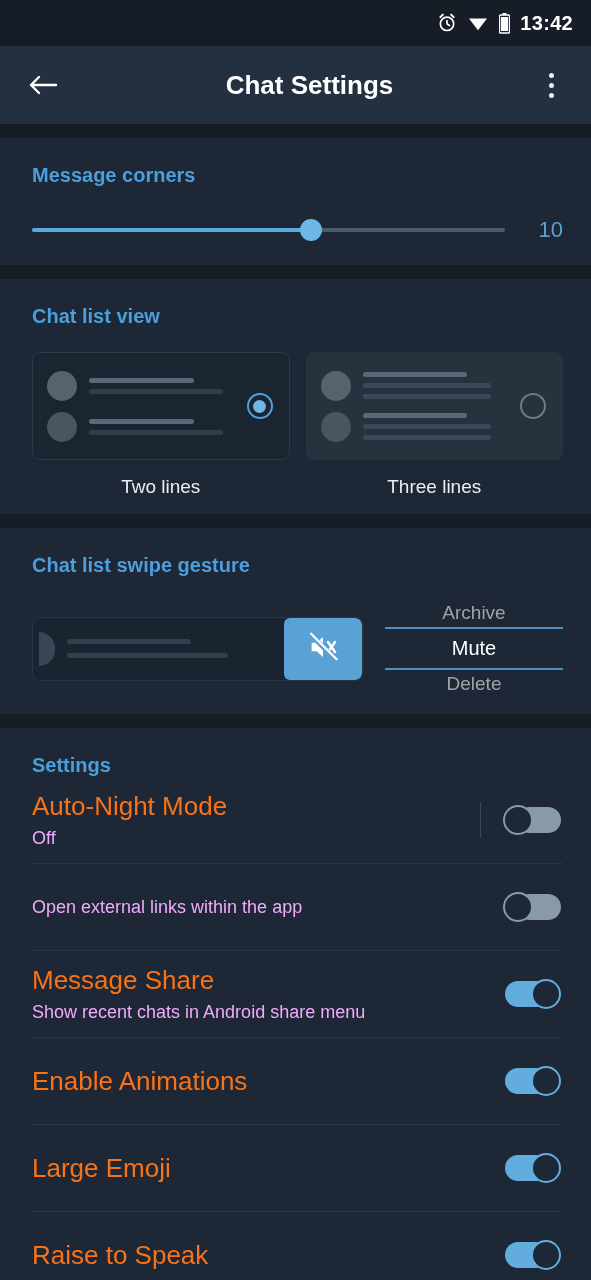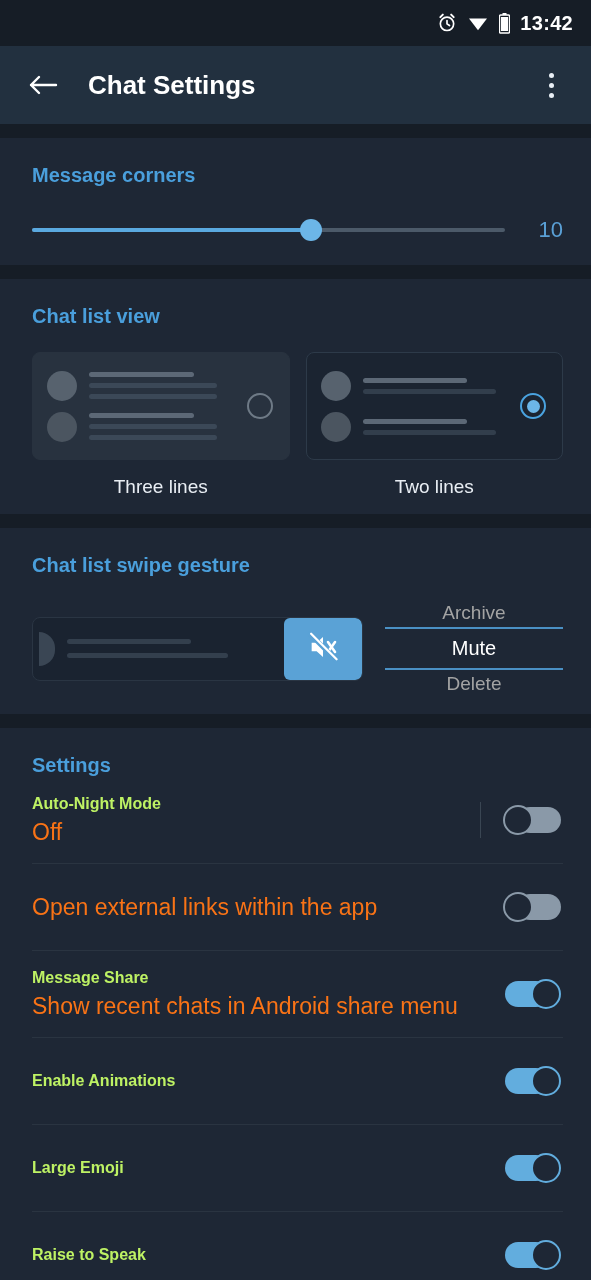--- a/index.html
+++ b/index.html
@@ -20,21 +20,21 @@
   .sb-icon{ display:flex; align-items:center; justify-content:center; }
   .sb-time{ color:#ffffff; font-size:20px; font-weight:bold; letter-spacing:.3px; }
 
   
   .appbar{
     height:78px; background:#22303f;
     display:flex; align-items:center; padding:0 20px;
   }
   .back-btn{ width:46px; height:46px; display:flex; align-items:center; justify-content:center; }
   .appbar-title{
-    color:#ffffff; font-size:26px; font-weight:bold; margin-left:22px; flex:1;
+    color:#ffffff; font-size:26px; font-weight:bold; margin-left:22px; flex:1;text-align:center;
   }
   .menu-btn{ width:40px; height:46px; display:flex; flex-direction:column;
     align-items:center; justify-content:center; gap:5px; }
   .menu-dot{ width:5px; height:5px; border-radius:50%; background:#e8eef5; }
 
   
   .gap{ height:14px; background:#161d26; }
   .section{ background:#1e2735; padding:0 0 16px 4px; }
   .section-title{
     color:#4a9fdc; font-size:20px; font-weight:bold;
@@ -105,22 +105,22 @@
   .pick-sel{ color:#ffffff; font-size:20px; padding:8px 0; }
   .pick-line{ height:2px; background:#4a90c4; }
 
   
   .settings{ background:#1e2735; padding-bottom:0; }
   .row{
     display:flex; align-items:center; padding:0 28px;
     min-height:86px; position:relative;
   }
   .row-text{ flex:1; display:flex; flex-direction:column; gap:6px; }
-  .row-title{ color:#bef264; font-size:16px;font-weight:bold; }
-  .row-sub{ color:#f97316; font-size:23px; }
+  .row-title{ color:#f97316; font-size:26px; }
+  .row-sub{ color:#f0abfc; font-size:18px; }
   .divider{ height:1px; background:#2a3441; margin:0 28px; }
   .vdiv{ width:1px; height:36px; background:#3a4653; margin-right:22px; }
 
   .switch{ width:60px; height:34px; position:relative; flex:0 0 auto; }
   .sw-track{ position:absolute; height:26px; border-radius:13px; top:4px; }
   .sw-knob{
     position:absolute; top:2px; width:30px; height:30px; border-radius:50%;
     background:#1e2735; border:2px solid;
   }
   .switch.off .sw-track{ left:14px; width:44px; background:#8a99a8; }
@@ -183,20 +183,47 @@
     </div>
   </div>
 
   <div class="gap"></div>
 
   <div class="section">
     <div class="section-title">Chat list view</div>
     <div class="cards">
 
       <div class="card-wrap">
+        <div class="card two">
+          <div class="card-rows">
+            <div class="card-item">
+              <div class="avatar"></div>
+              <div class="lines">
+                <div class="ln ln-a"></div>
+                <div class="ln ln-b"></div>
+              </div>
+            </div>
+            <div class="card-item">
+              <div class="avatar dim"></div>
+              <div class="lines">
+                <div class="ln ln-a"></div>
+                <div class="ln ln-b"></div>
+              </div>
+            </div>
+          </div>
+          <div class="radio">
+            <div class="radio-outer on">
+              <div class="radio-inner"></div>
+            </div>
+          </div>
+        </div>
+        <div class="card-label">Two lines</div>
+      </div>
+
+      <div class="card-wrap">
         <div class="card three">
           <div class="card-rows">
             <div class="card-item">
               <div class="avatar"></div>
               <div class="lines">
                 <div class="ln ln-a"></div>
                 <div class="ln ln-c"></div>
                 <div class="ln ln-c"></div>
               </div>
             </div>
@@ -207,47 +234,20 @@
                 <div class="ln ln-c"></div>
                 <div class="ln ln-c"></div>
               </div>
             </div>
           </div>
           <div class="radio">
             <div class="radio-outer"></div>
           </div>
         </div>
         <div class="card-label">Three lines</div>
-      </div>
-
-      <div class="card-wrap">
-        <div class="card two">
-          <div class="card-rows">
-            <div class="card-item">
-              <div class="avatar"></div>
-              <div class="lines">
-                <div class="ln ln-a"></div>
-                <div class="ln ln-b"></div>
-              </div>
-            </div>
-            <div class="card-item">
-              <div class="avatar dim"></div>
-              <div class="lines">
-                <div class="ln ln-a"></div>
-                <div class="ln ln-b"></div>
-              </div>
-            </div>
-          </div>
-          <div class="radio">
-            <div class="radio-outer on">
-              <div class="radio-inner"></div>
-            </div>
-          </div>
-        </div>
-        <div class="card-label">Two lines</div>
       </div>
 
     </div>
   </div>
 
   <div class="gap"></div>
 
   <div class="section">
     <div class="section-title">Chat list swipe gesture</div>
     <div class="swipe-row">

